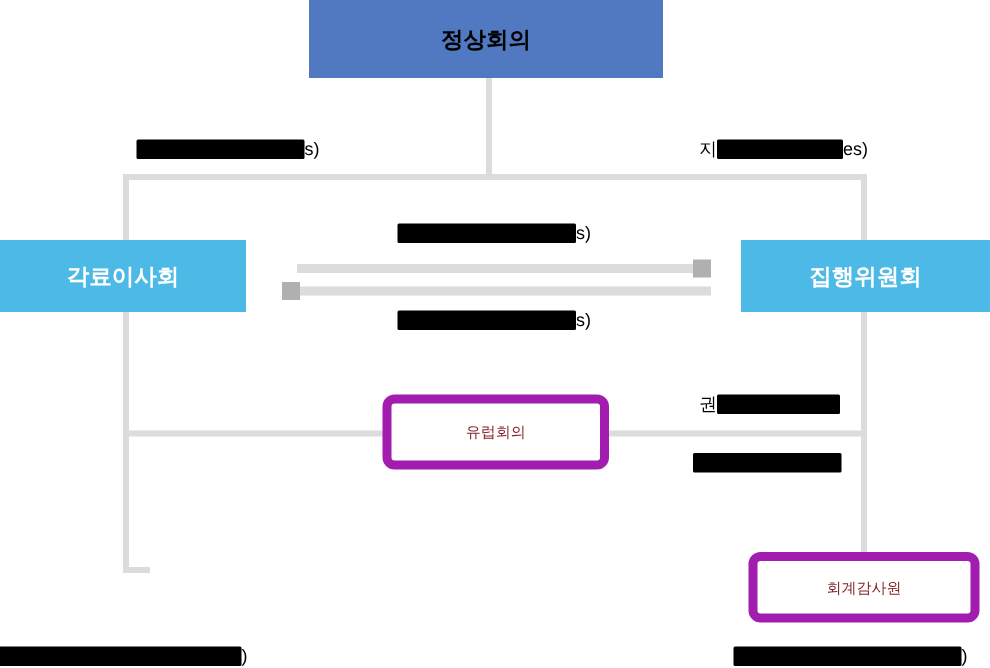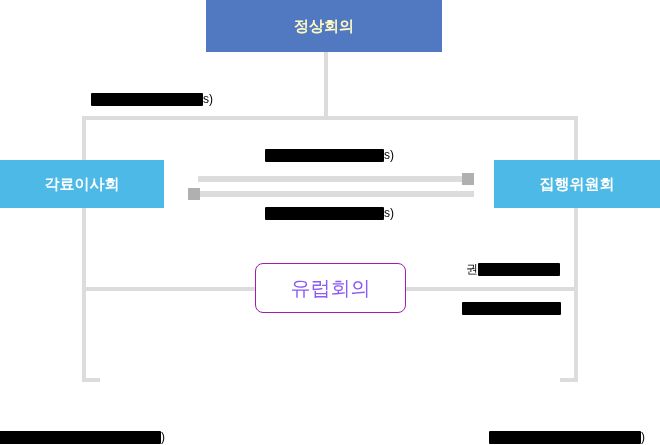--- a/index.html
+++ b/index.html
@@ -31,35 +31,35 @@
   .box {
     position: absolute;
     display: flex;
     align-items: center;
     justify-content: center;
     box-sizing: border-box;
     text-align: center;
   }
   .box-primary {
     background: #5079c1;
-    color: #fef9c3;
+    color: #000000;
     font-size: 15px;
     font-weight: bold;
   }
   .box-accent {
     background: #4cb9e6;
     color: #ffffff;
     font-size: 15px;
     font-weight: bold;
   }
   .box-plain {
     background: #ffffff;
-    color: #8b5cf6;
-    font-size: 20px;
-    border: 1px solid #a21caf;
+    color: #7f1d1d;
+    font-size: 10px;
+    border: 6px solid #a21caf;
     border-radius: 8px;
   }
 
   
   .arrow {
     position: absolute;
     height: 6px;
     background: #dcdcdc;
   }
   .arrowhead {
@@ -126,25 +126,31 @@
 
   <div class="box box-accent" style="left:494px; top:160px; width:166px; height:48px;align-items:center;">
     <span>집행위원회</span>
   </div>
 
   <div class="box box-plain" style="left:255px; top:263px; width:151px; height:50px;">
     <span>유럽회의</span>
   </div>
 
 
+  <div class="box box-plain" style="left:499px; top:368px; width:154px; height:47px;">
+    <span>회계감사원</span>
+  </div>
 
   <div class="label" style="left:91px; top:91px;">
     <span></span><span class="redacted" style="width:112px;"></span><span>s)</span>
   </div>
 
+  <div class="label" style="left:466px; top:91px;">
+    <span>지</span><span class="redacted" style="width:84px;"></span><span>es)</span>
+  </div>
 
   <div class="label" style="left:265px; top:147px;">
     <span></span><span class="redacted" style="width:119px;"></span><span>s)</span>
   </div>
 
   <div class="label" style="left:265px; top:205px;">
     <span></span><span class="redacted" style="width:119px;"></span><span>s)</span>
   </div>
 
 

